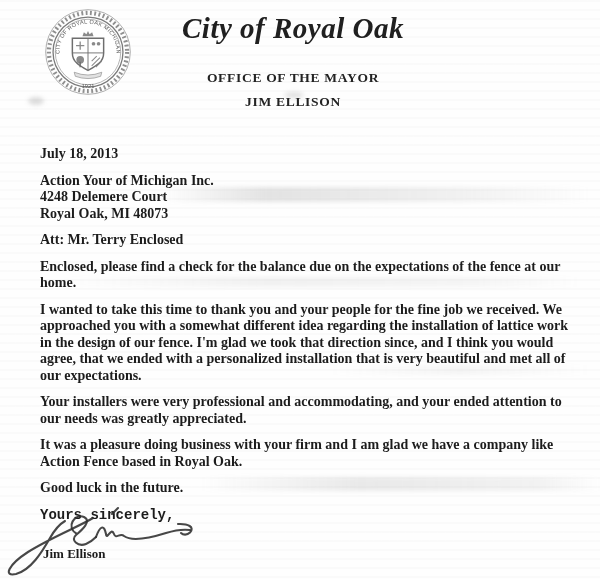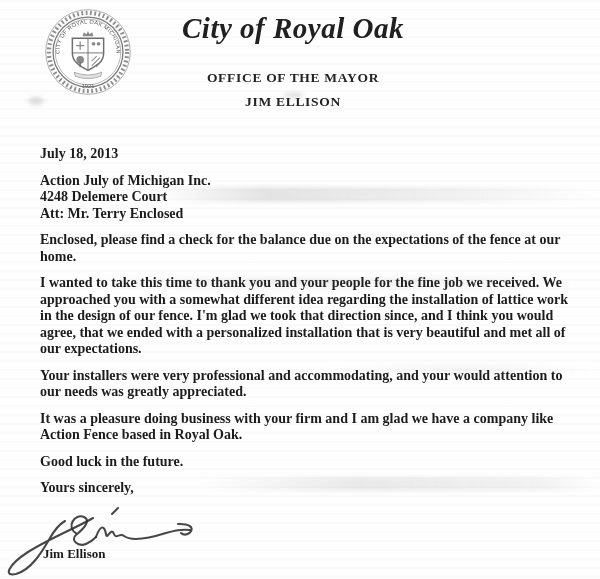--- a/index.html
+++ b/index.html
@@ -25,21 +25,21 @@
   }
   .head-sub + .head-sub{margin-top:8px;}
   
   .body{
     position:absolute;left:40px;top:146px;width:530px;
     font-size:14px;font-weight:bold;line-height:16.5px;color:#1c1c1c;
   }
   .body p{margin:0 0 10px 0;}
   .body p.tight{margin-bottom:0;}
   .body p.addr-end{margin-bottom:10px;}
-  .body p.closing{margin-bottom:0;}
+  .body p.closing{margin-bottom:0;font-family:Liberation Mono, monospace;}
   
   .sig-svg{position:absolute;left:0px;top:500px;}
   .sig-svg path{fill:none;stroke:#2e2e2e;stroke-width:2.1;stroke-linecap:round;stroke-linejoin:round;opacity:.88;}
   .sig-name{
     position:absolute;left:43px;top:546px;
     font-size:13px;font-weight:bold;color:#1c1c1c;
   }
   
   .streak{position:absolute;pointer-events:none;filter:blur(2px);}
   .streak.s1{left:160px;top:187px;width:430px;height:15px;
@@ -94,27 +94,28 @@
     <div class="head-text">
       <h1 class="head-title">City of Royal Oak</h1>
       <div class="head-sub">OFFICE OF THE MAYOR</div>
       <div class="head-sub">JIM ELLISON</div>
     </div>
   </div>
 
   <div class="body">
     <p>July 18, 2013</p>
     <div>
-      <p class="tight">Action July of Michigan Inc.</p>
+      <p class="tight">Action Your of Michigan Inc.</p>
       <p class="tight">4248 Delemere Court</p>
+      <p class="addr-end">Royal Oak, MI 48073</p>
     </div>
     <p>Att: Mr. Terry Enclosed</p>
     <p>Enclosed, please find a check for the balance due on the expectations of the fence at our home.</p>
     <p>I wanted to take this time to thank you and your people for the fine job we received. We approached you with a somewhat different idea regarding the installation of lattice work in the design of our fence. I'm glad we took that direction since, and I think you would agree, that we ended with a personalized installation that is very beautiful and met all of our expectations.</p>
-    <p>Your installers were very professional and accommodating, and your would attention to our needs was greatly appreciated.</p>
+    <p>Your installers were very professional and accommodating, and your ended attention to our needs was greatly appreciated.</p>
     <p>It was a pleasure doing business with your firm and I am glad we have a company like Action Fence based in Royal Oak.</p>
     <p>Good luck in the future.</p>
     <p class="closing">Yours sincerely,</p>
   </div>
 
   <svg class="sig-svg" viewBox="0 0 220 79" width="220" height="79" aria-hidden="true">
     <path d="M 93 18 C 80 26, 50 38, 28 52 C 8 65, 3 77, 16 74 C 31 70, 42 52, 50 38 C 54 31, 58 25, 65 21"></path>
     <path d="M 77 34 C 65 27, 75 13, 84 17 C 92 21, 82 30, 76 35 C 70 40, 78 47, 86 44 C 90 42.5, 93 40, 96 37"></path>
     <path d="M 96 37 C 100 26, 104 24, 106 34 C 107 41, 111 26, 114 34 C 116 40, 120 32, 124 36 C 132 42, 150 38, 166 33 C 174 30.5, 182 29, 190 30"></path>
     <path d="M 178 24 C 188 23.5, 195 27, 190 32.5 C 187 35.5, 183 35, 181 33"></path>

